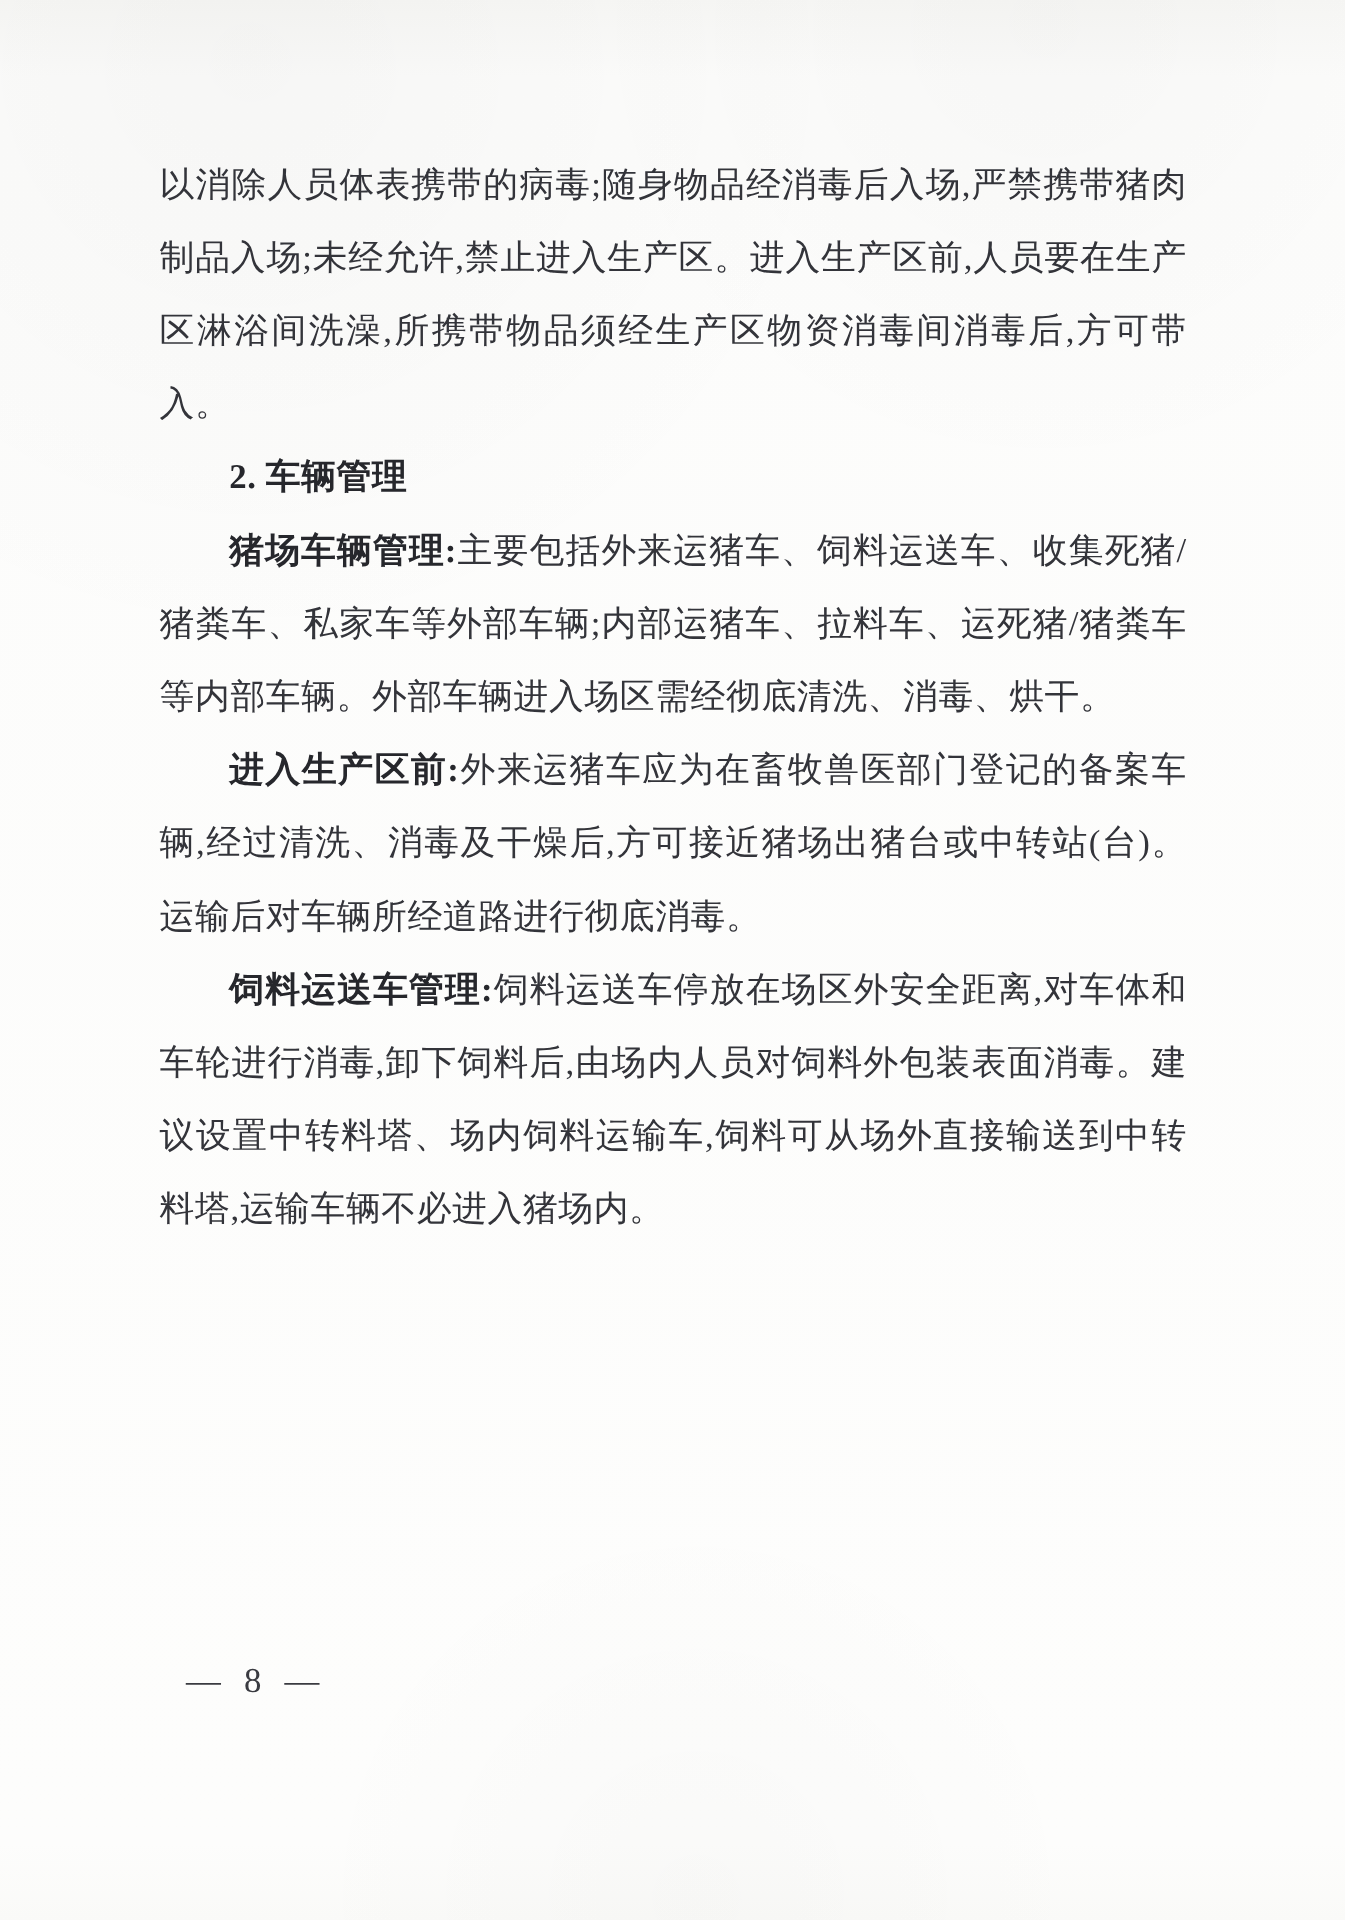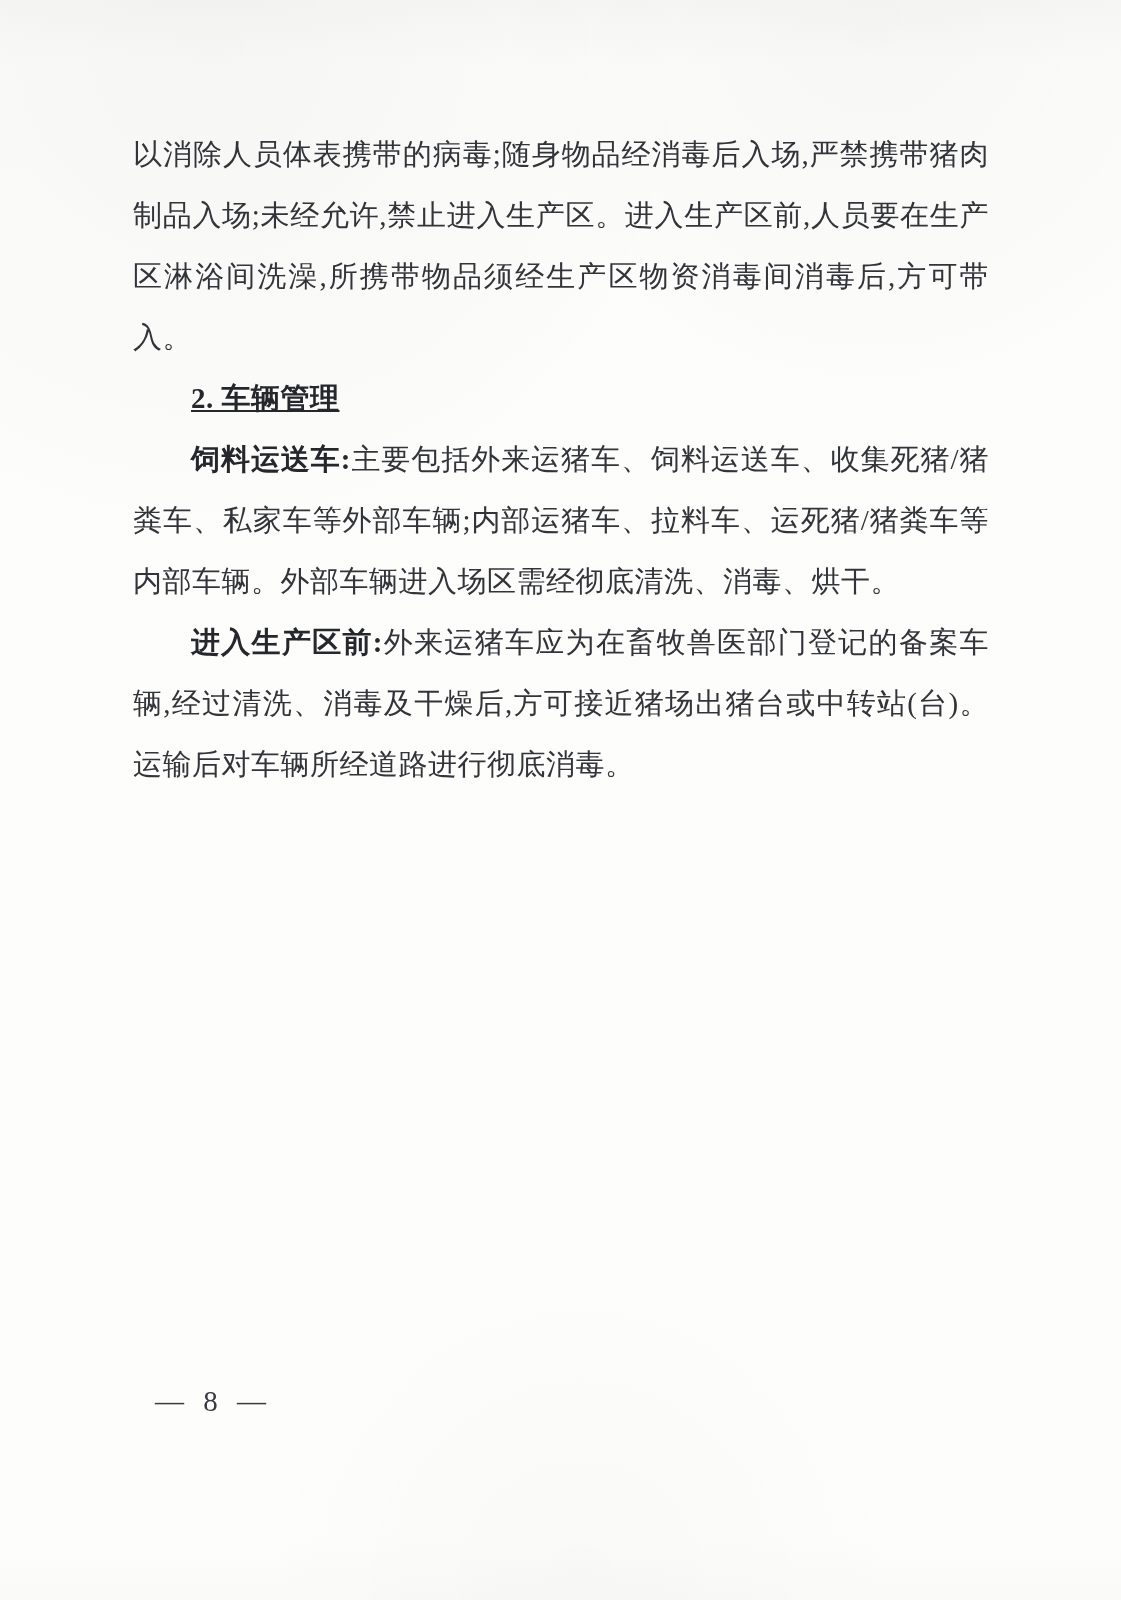--- a/index.html
+++ b/index.html
@@ -49,21 +49,20 @@
   .para.no-indent {
     text-indent: 0;
   }
   .para .lead {
     font-weight: 700;
     color: #26272c;
   }
   .para.heading {
     font-weight: 700;
     color: #26272c;
-    text-decoration: underline;
   }
   .page-number {
     position: absolute;
     left: 155px;
     top: 1385px;
     font-size: 29px;
     letter-spacing: 6px;
     color: #3a3b41;
     white-space: nowrap;
   }
@@ -72,21 +71,22 @@
 <body>
 
 <div class="page">
   <div class="content">
 
     <p class="para no-indent"><span class="lead"></span><span>以消除人员体表携带的病毒;随身物品经消毒后入场,严禁携带猪肉制品入场;未经允许,禁止进入生产区。进入生产区前,人员要在生产区淋浴间洗澡,所携带物品须经生产区物资消毒间消毒后,方可带入。</span></p>
 
 
     <p class="para heading"><span>2. 车辆管理</span></p>
 
-    <p class="para"><span class="lead">饲料运送车:</span><span>主要包括外来运猪车、饲料运送车、收集死猪/猪粪车、私家车等外部车辆;内部运猪车、拉料车、运死猪/猪粪车等内部车辆。外部车辆进入场区需经彻底清洗、消毒、烘干。</span></p>
+    <p class="para"><span class="lead">猪场车辆管理:</span><span>主要包括外来运猪车、饲料运送车、收集死猪/猪粪车、私家车等外部车辆;内部运猪车、拉料车、运死猪/猪粪车等内部车辆。外部车辆进入场区需经彻底清洗、消毒、烘干。</span></p>
 
     <p class="para"><span class="lead">进入生产区前:</span><span>外来运猪车应为在畜牧兽医部门登记的备案车辆,经过清洗、消毒及干燥后,方可接近猪场出猪台或中转站(台)。运输后对车辆所经道路进行彻底消毒。</span></p>
 
+    <p class="para"><span class="lead">饲料运送车管理:</span><span>饲料运送车停放在场区外安全距离,对车体和车轮进行消毒,卸下饲料后,由场内人员对饲料外包装表面消毒。建议设置中转料塔、场内饲料运输车,饲料可从场外直接输送到中转料塔,运输车辆不必进入猪场内。</span></p>
 
   </div>
 
   <div class="page-number">— 8 —</div>
 </div>
 
 </body></html>

